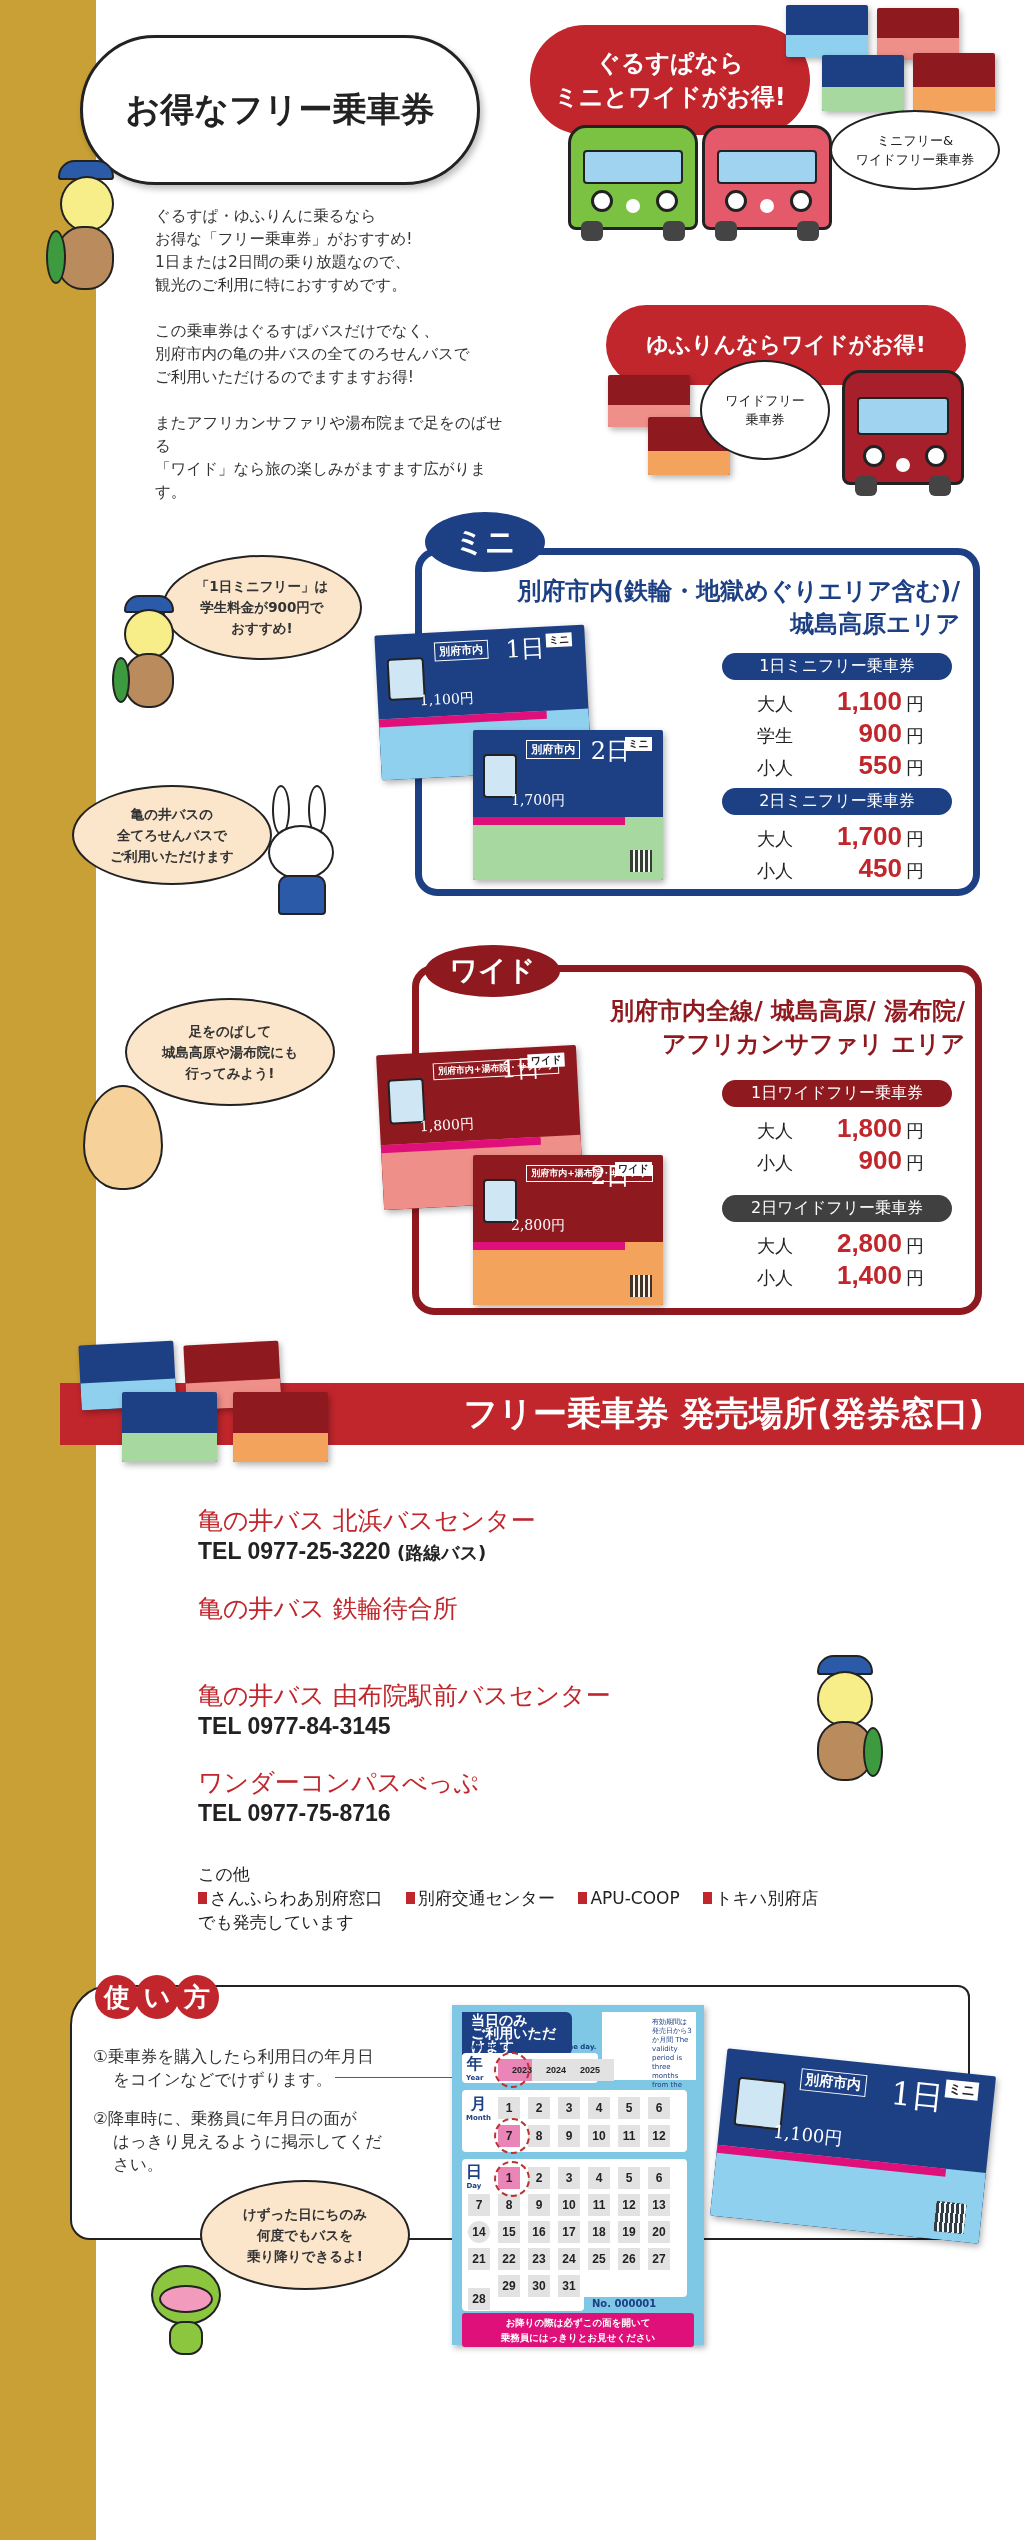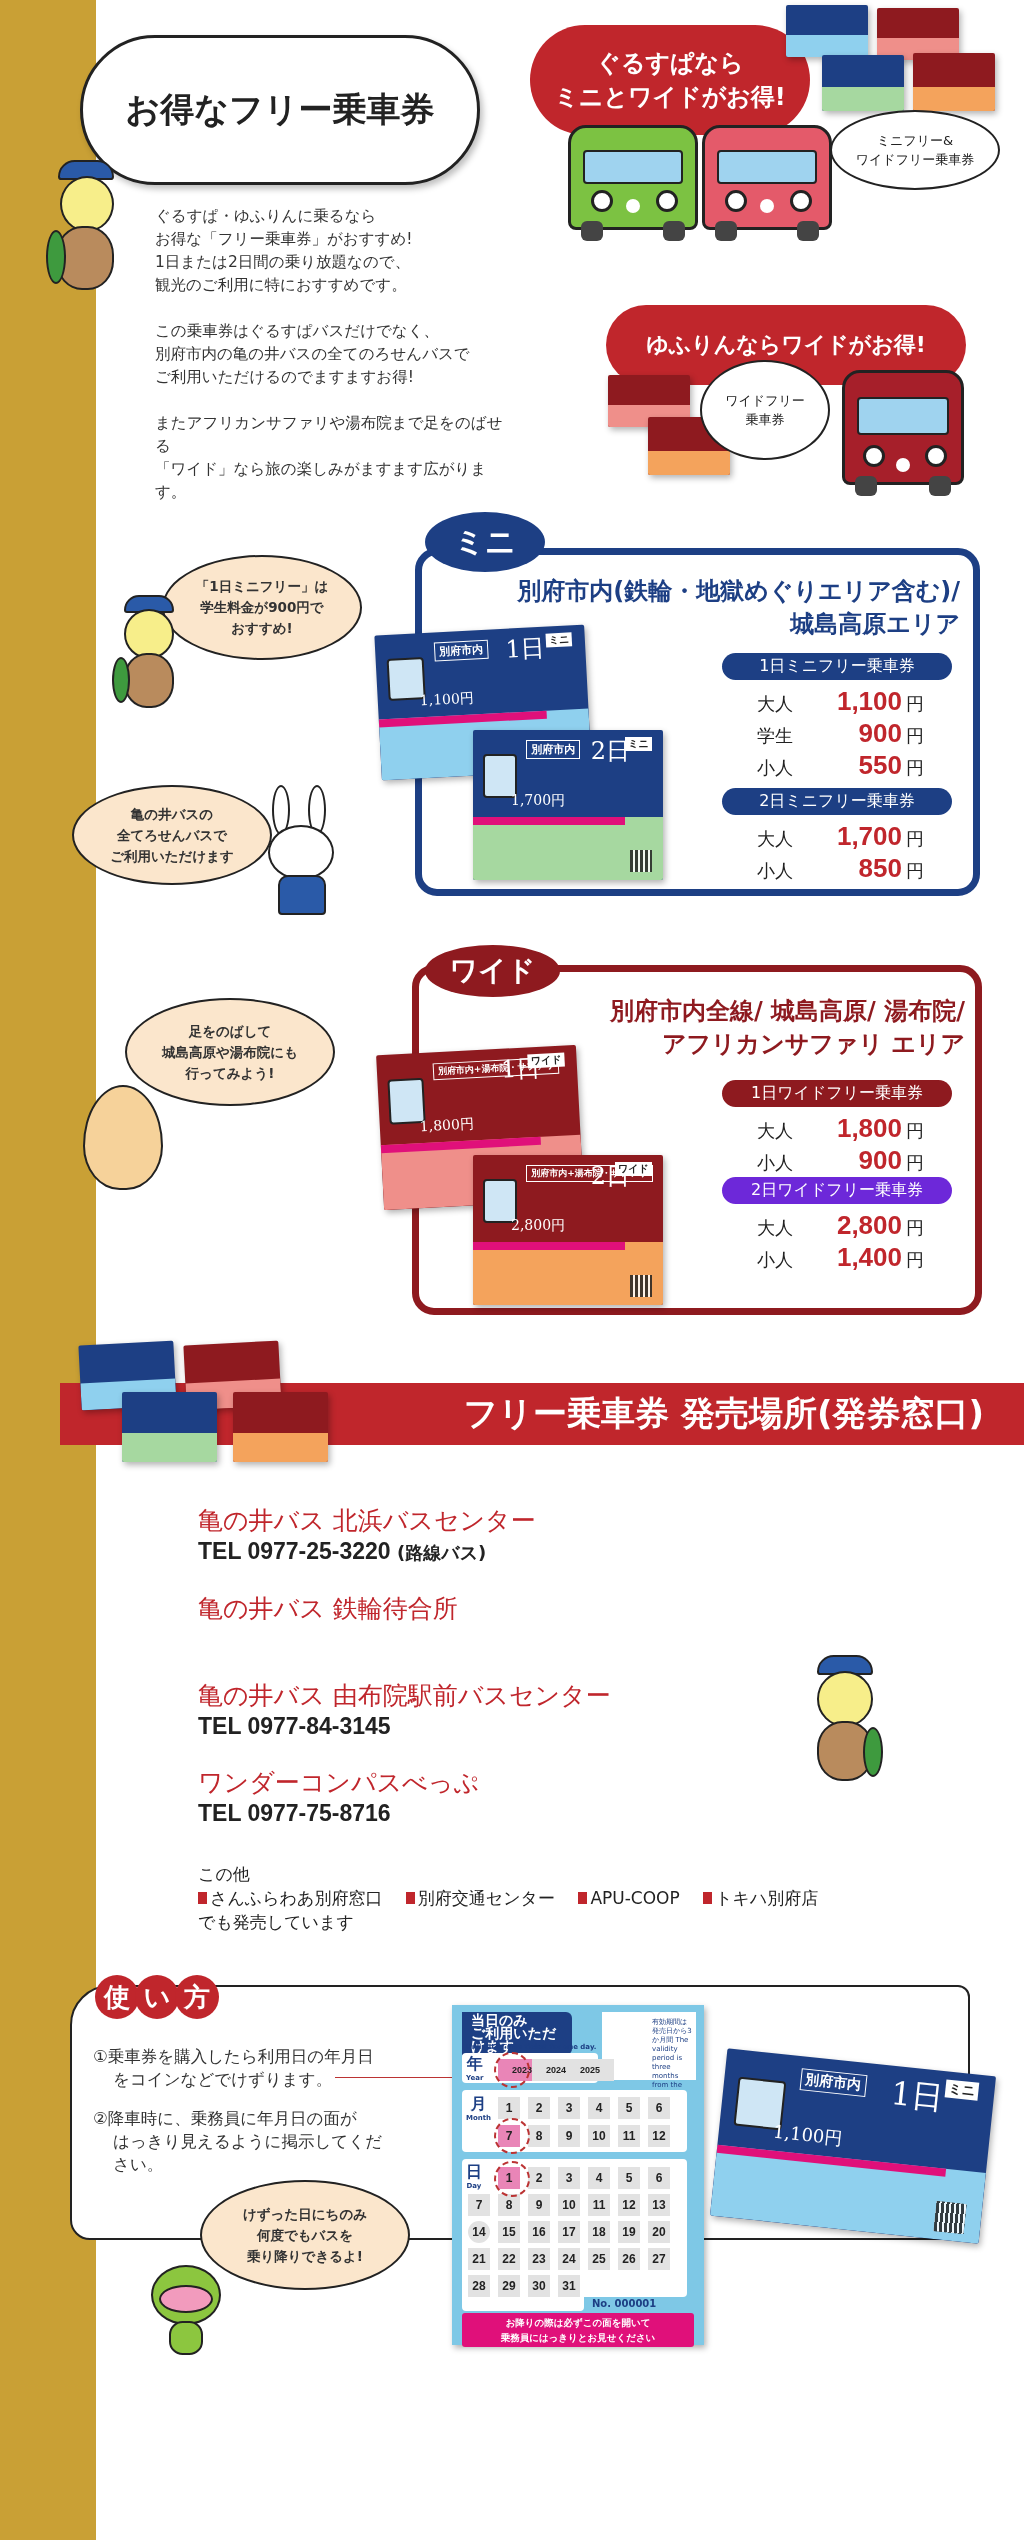--- a/index.html
+++ b/index.html
@@ -191,21 +191,21 @@
   </div>
   <div class="pill" style="background:#1d3f84;width:230px;margin-top:6px">2日ミニフリー乗車券</div>
   <div style="padding-left:35px;margin-top:6px">
     <div class="price-row">
         <span class="lbl">大人</span>
         <span class="val">1,700</span>
         <span class="yen">円</span>
       </div>
     <div class="price-row">
         <span class="lbl">小人</span>
-        <span class="val">850</span>
+        <span class="val">450</span>
         <span class="yen">円</span>
       </div>
   </div>
 </div>
 
 <div class="ticket" style="left:378px;top:630px;width:210px;height:145px;background:#1d3f84;transform:rotate(-3deg)">
   <div class="top">
       <div class="tbus"></div>
       <span class="tname">別府市内</span>
       <span class="tday">1日</span>
@@ -249,21 +249,21 @@
         <span class="lbl">大人</span>
         <span class="val">1,800</span>
         <span class="yen">円</span>
       </div>
     <div class="price-row">
         <span class="lbl">小人</span>
         <span class="val">900</span>
         <span class="yen">円</span>
       </div>
   </div>
-  <div class="pill" style="background:#6d28d9;width:230px;">2日ワイドフリー乗車券</div>
+  <div class="pill" style="background:#404040;width:230px;margin-top:18px">2日ワイドフリー乗車券</div>
   <div style="padding-left:35px;margin-top:6px">
     <div class="price-row">
         <span class="lbl">大人</span>
         <span class="val">2,800</span>
         <span class="yen">円</span>
       </div>
     <div class="price-row">
         <span class="lbl">小人</span>
         <span class="val">1,400</span>
         <span class="yen">円</span>
@@ -422,21 +422,21 @@
       <div class="cell" style="left: 136px; top: 216px;">18</div>
       <div class="cell" style="left: 166px; top: 216px;">19</div>
       <div class="cell" style="left: 196px; top: 216px;">20</div>
       <div class="cell" style="left: 16px; top: 243px;">21</div>
       <div class="cell" style="left: 46px; top: 243px;">22</div>
       <div class="cell" style="left: 76px; top: 243px;">23</div>
       <div class="cell" style="left: 106px; top: 243px;">24</div>
       <div class="cell" style="left: 136px; top: 243px;">25</div>
       <div class="cell" style="left: 166px; top: 243px;">26</div>
       <div class="cell" style="left: 196px; top: 243px;">27</div>
-      <div class="cell" style="left: 16px; top: 270px;">28</div>
+      <div class="cell" style="left: 16px; top: 283px;">28</div>
       <div class="cell" style="left: 46px; top: 270px;">29</div>
       <div class="cell" style="left: 76px; top: 270px;">30</div>
       <div class="cell" style="left: 106px; top: 270px;">31</div>
     </div>
   <div class="circle" style="left:42px;top:156px"></div>
   <div class="cal-no">No. 000001</div>
   <div class="cal-warn">
       <div>お降りの際は必ずこの面を開いて</div>
       <div>乗務員にはっきりとお見せください</div>
     </div>

